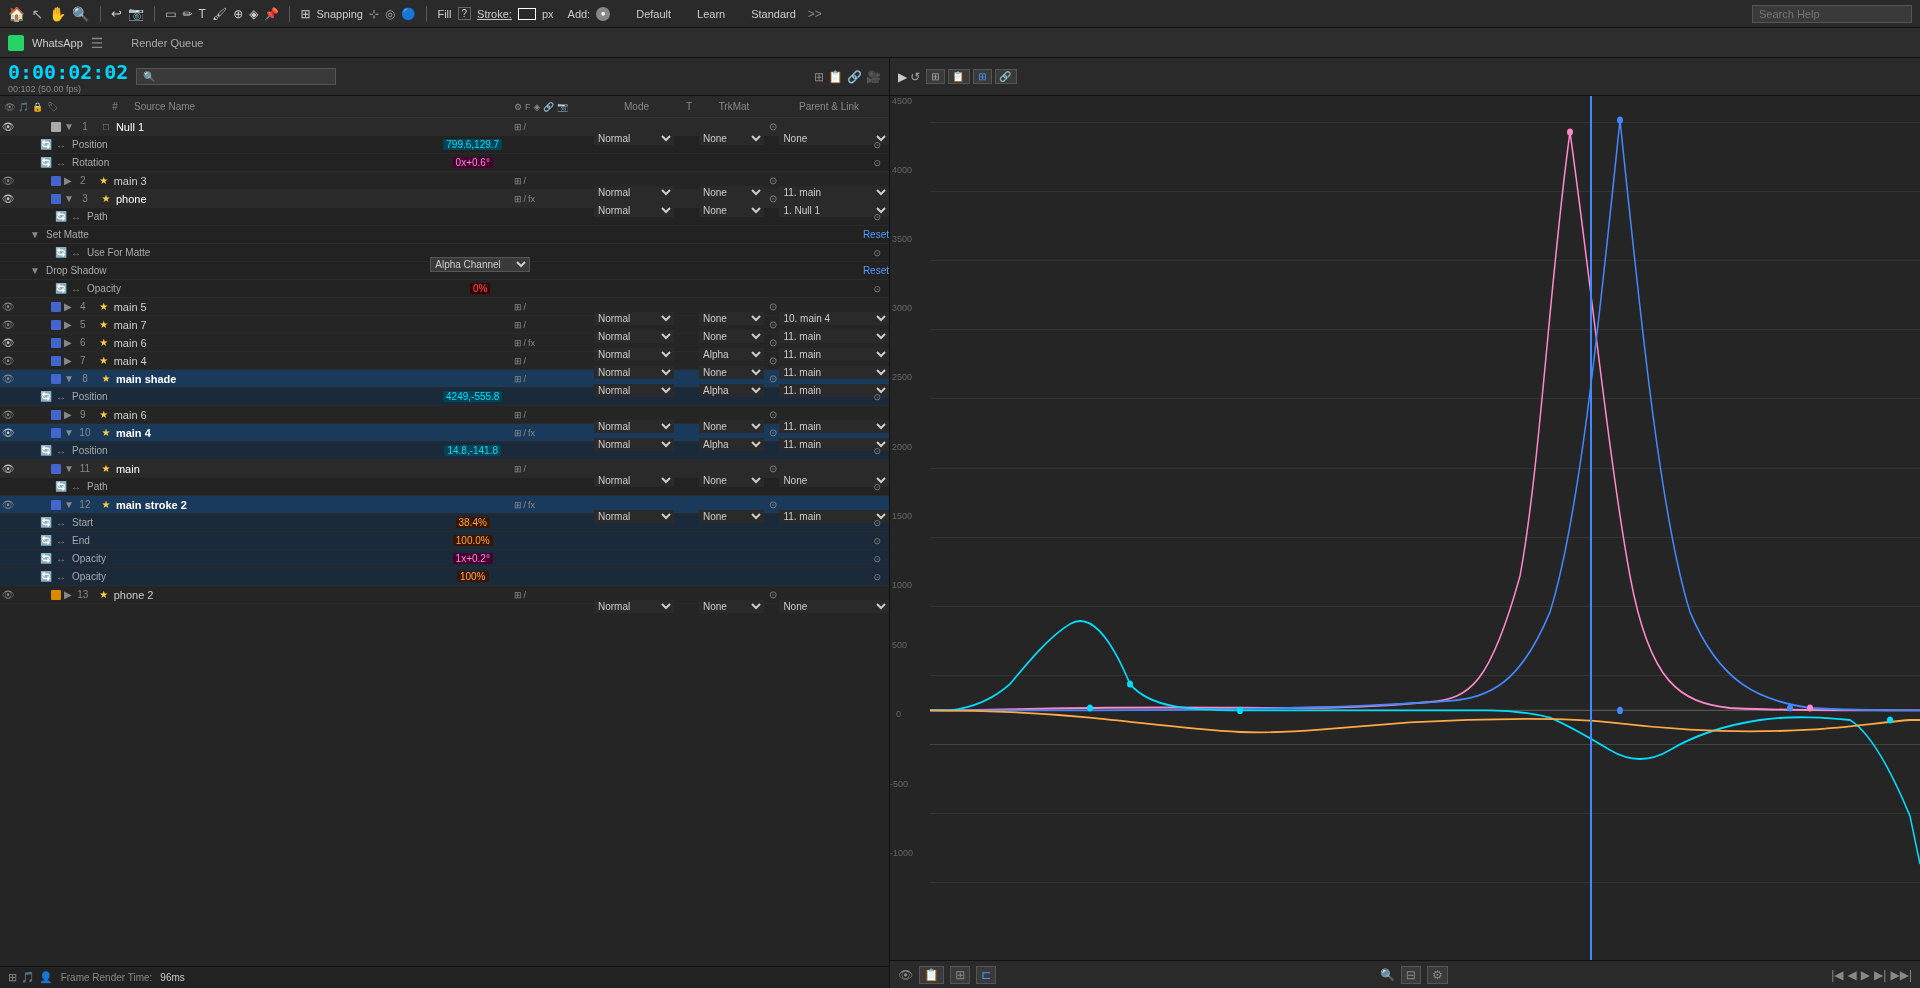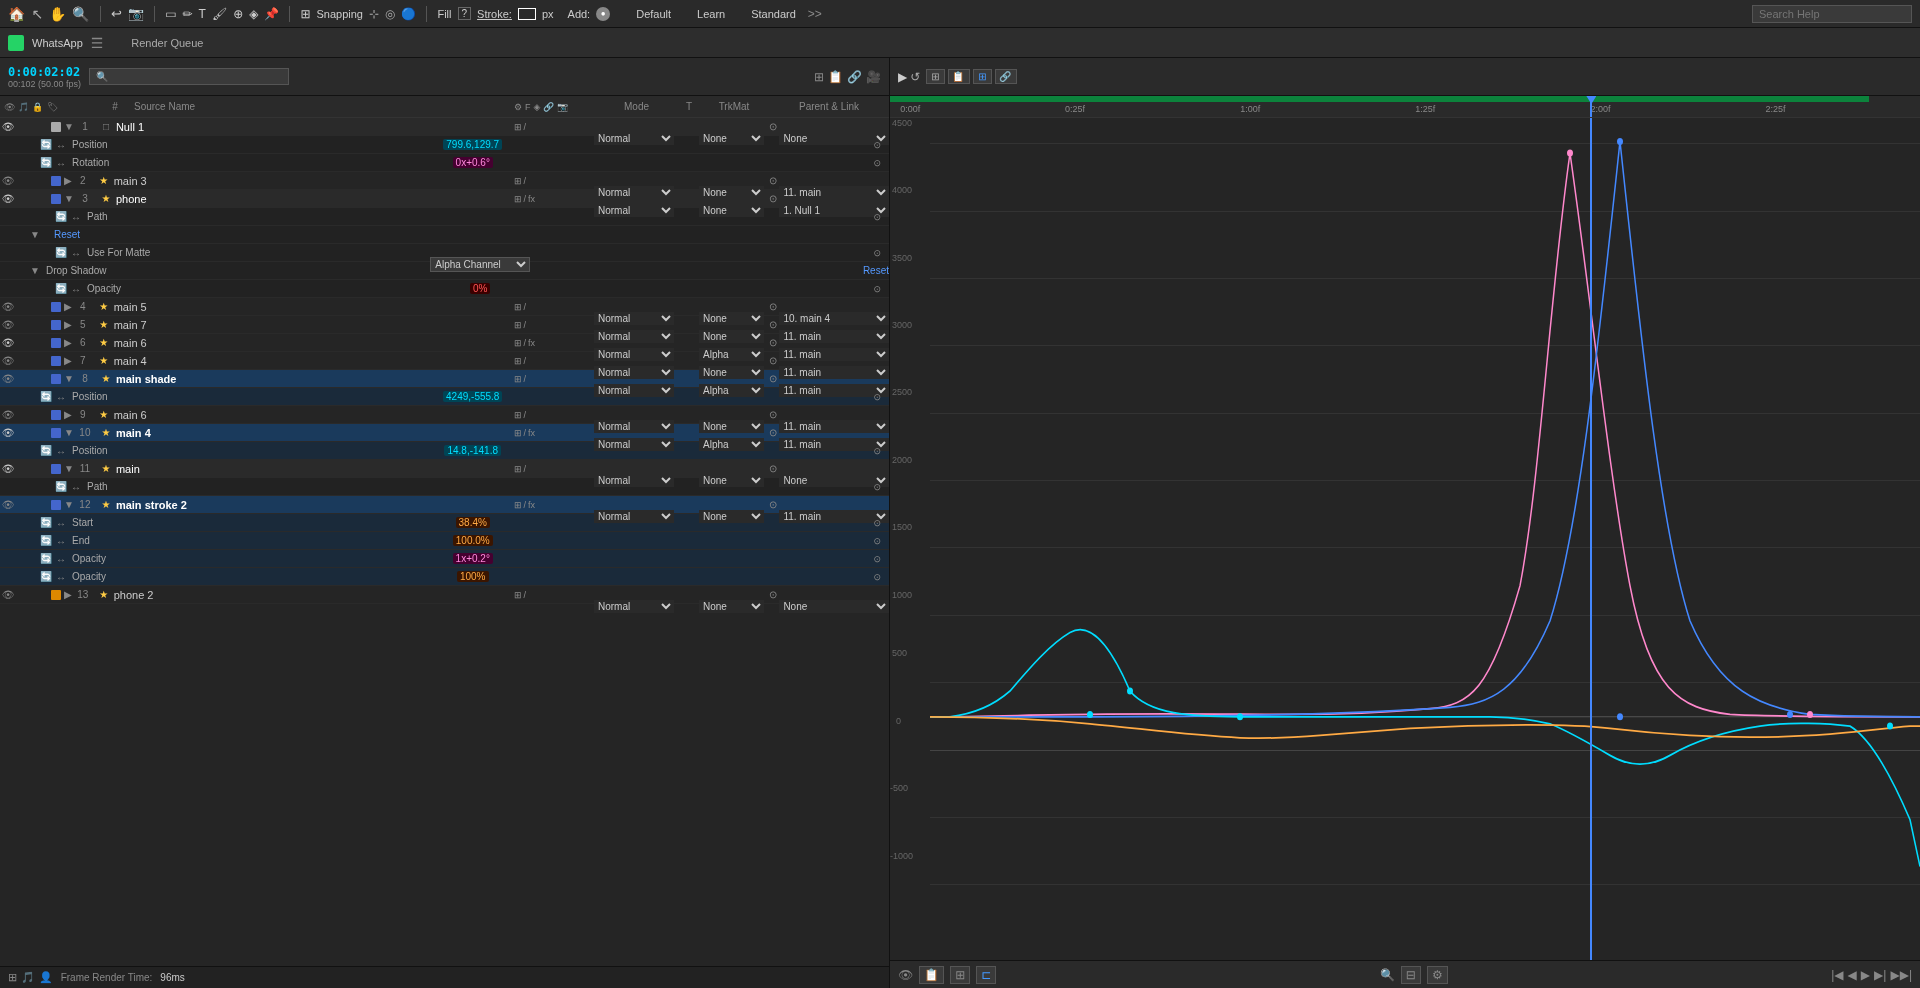--- a/index.html
+++ b/index.html
@@ -47,21 +47,21 @@
     
     #timeline-controls {
       height: 38px;
       background: #2a2a2a;
       display: flex;
       align-items: center;
       padding: 0 8px;
       gap: 8px;
       border-bottom: 1px solid #111;
     }
-    .time-display { color: #00d4ff; font-size: 12px; font-weight: bold; font-family: monospace; }
+    .time-display { color: #00d4ff; font-size: 20px; font-weight: bold; font-family: monospace; }
     .time-fps { color: #888; font-size: 9px; }
     .search-timeline { background: #3a3a3a; border: 1px solid #555; color: #ccc; padding: 2px 6px; font-size: 10px; width: 200px; }
 
     
     #layer-header {
       height: 22px;
       background: #2a2a2a;
       display: flex;
       align-items: center;
       border-bottom: 1px solid #333;
@@ -413,20 +413,21 @@
       <div class="prop-row" style="padding-left:55px;">
         <span style="width:16px;color:#4499ff;font-size:10px;">🔄</span>
         <span style="width:16px;color:#888;font-size:10px;">↔</span>
         <span class="prop-name">Path</span>
         <span style="flex:1;"></span>
         <span style="font-size:9px;color:#888;padding-right:8px;">⊙</span>
       </div>
 
       <div class="prop-row" style="padding-left:30px; background:#222;">
         <span style="width:16px;color:#888;font-size:10px;">▼</span>
+        <span class="prop-name" style="color:#aaa;">Set Matte</span>
         <span style="color:#5599ff;font-size:10px;margin-left:8px;">Reset</span>
       </div>
       <div class="prop-row" style="padding-left:55px; background:#222;">
         <span style="width:16px;color:#4499ff;font-size:10px;">🔄</span>
         <span style="width:16px;color:#888;font-size:10px;">↔</span>
         <span class="prop-name">Use For Matte</span>
         <select style="background:#3a3a3a;border:1px solid #555;color:#ccc;font-size:10px;width:100px;"><option>Alpha Channel</option></select>
         <span style="flex:1;"></span>
         <span style="font-size:9px;color:#888;padding-right:8px;">⊙</span>
       </div>
@@ -848,37 +849,20 @@
         <span style="font-size:12px;color:#aaa;">↺</span>
       </div>
       <div style="flex:1;display:flex;align-items:center;gap:3px;">
         <span style="font-size:10px;color:#aaa;background:#3a3a3a;padding:1px 4px;border:1px solid #555;">⊞</span>
         <span style="font-size:10px;color:#aaa;background:#3a3a3a;padding:1px 4px;border:1px solid #555;">📋</span>
         <span style="font-size:10px;color:#4499ff;background:#3a3a3a;padding:1px 4px;border:1px solid #555;">⊞</span>
         <span style="font-size:10px;color:#4499ff;background:#3a3a3a;padding:1px 4px;border:1px solid #555;">🔗</span>
       </div>
     </div>
 
-    <div id="timeline-ruler" style="position:relative;">
-
-      <div style="position:absolute;top:0;left:0;right:0;height:6px;background:#2a2a2a;">
-        <div style="position:absolute;left:0;right:5%;height:100%;background:#00aa44;opacity:0.7;"></div>
-      </div>
-
-      <div style="position:absolute;top:8px;left:1%;font-size:9px;color:#888;">0:00f</div>
-      <div style="position:absolute;top:8px;left:17%;font-size:9px;color:#888;">0:25f</div>
-      <div style="position:absolute;top:8px;left:34%;font-size:9px;color:#888;">1:00f</div>
-      <div style="position:absolute;top:8px;left:51%;font-size:9px;color:#888;">1:25f</div>
-      <div style="position:absolute;top:8px;left:68%;font-size:9px;color:#888;">2:00f</div>
-      <div style="position:absolute;top:8px;left:85%;font-size:9px;color:#888;">2:25f</div>
-
-      <div style="position:absolute;top:0;left:68%;width:2px;height:100%;background:#4488ff;z-index:5;">
-        <div style="position:absolute;top:0;left:-4px;width:10px;height:8px;background:#4488ff;clip-path:polygon(0 0, 100% 0, 50% 100%);"></div>
-      </div>
-    </div>
 
     <div id="graph-area">
 
       <div style="position:absolute;left:40px;right:0;top:3%;height:1px;background:#333;"></div>
       <div style="position:absolute;left:40px;right:0;top:11%;height:1px;background:#333;"></div>
       <div style="position:absolute;left:40px;right:0;top:19%;height:1px;background:#333;"></div>
       <div style="position:absolute;left:40px;right:0;top:27%;height:1px;background:#333;"></div>
       <div style="position:absolute;left:40px;right:0;top:35%;height:1px;background:#333;"></div>
       <div style="position:absolute;left:40px;right:0;top:43%;height:1px;background:#333;"></div>
       <div style="position:absolute;left:40px;right:0;top:51%;height:1px;background:#333;"></div>

